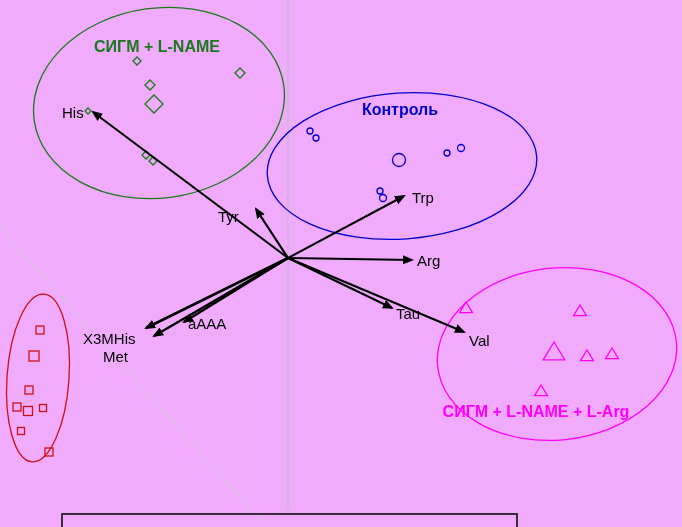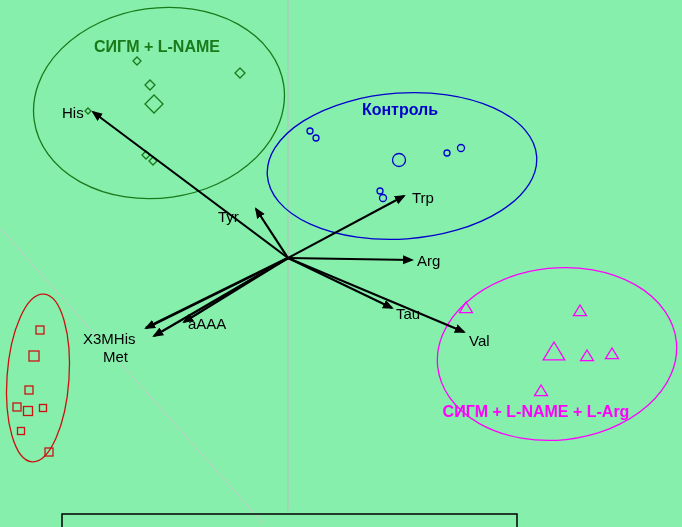--- a/index.html
+++ b/index.html
@@ -4,21 +4,21 @@
 <style>
   html, body {
     margin: 0;
     padding: 0;
     background: #ffffff;
   }
   #stage {
     position: relative;
     width: 682px;
     height: 527px;
-    background: #86efac;
+    background: #f0abfc;
     overflow: hidden;
   }
   svg text {
     font-family: "Liberation Sans", sans-serif;
   }
   .cluster-label {
     font-weight: bold;
   }
   .vector-label {
     font-weight: normal;

